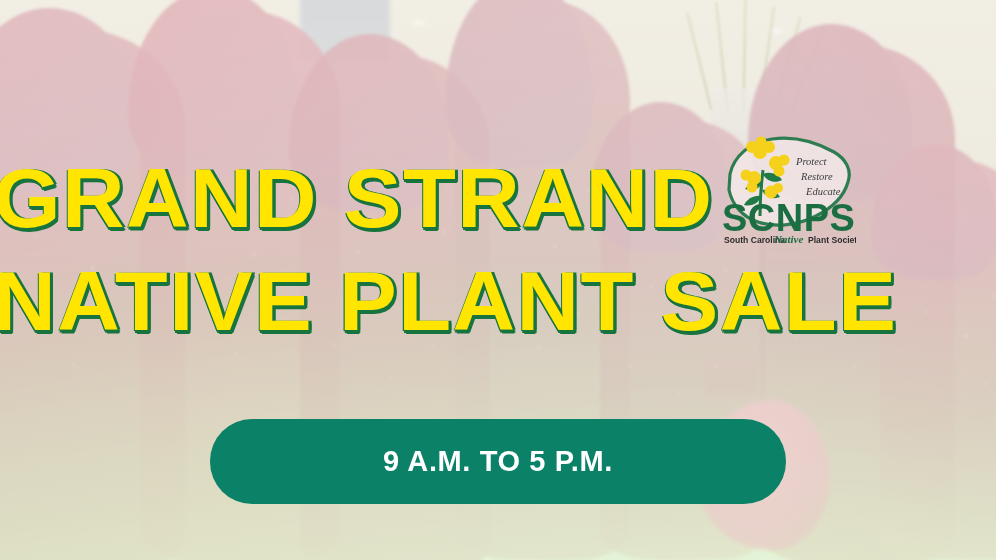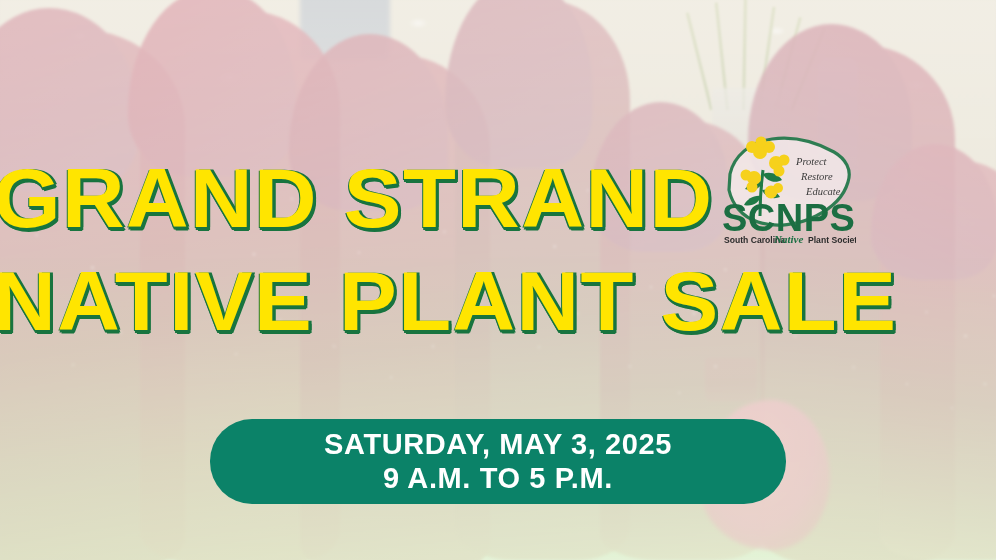--- a/index.html
+++ b/index.html
@@ -334,17 +334,16 @@
 
       <g font-family="Liberation Sans, sans-serif" font-size="8.6" font-weight="bold" fill="#2b2b2b">
         <text x="8" y="113">South Carolina</text>
         <text x="58" y="113" font-family="Liberation Serif, serif" font-style="italic" font-size="11" fill="#1B6E42">Native</text>
         <text x="92" y="113">Plant Society</text>
       </g>
     </svg>
   </div>
 
   <div class="date-pill">
-    <span class="dline date">SATURDAY, MAY 3, 2025</span>
     <span class="dline time">9 A.M. TO 5 P.M.</span>
   </div>
 
 </div>
 
 </body></html>

